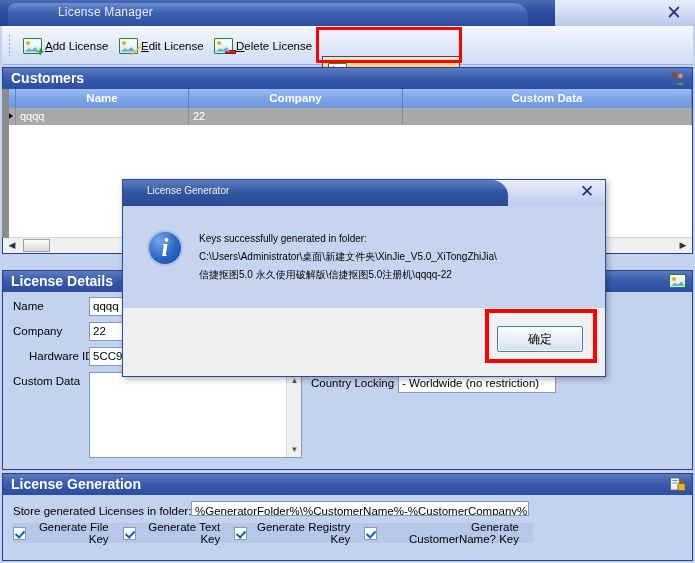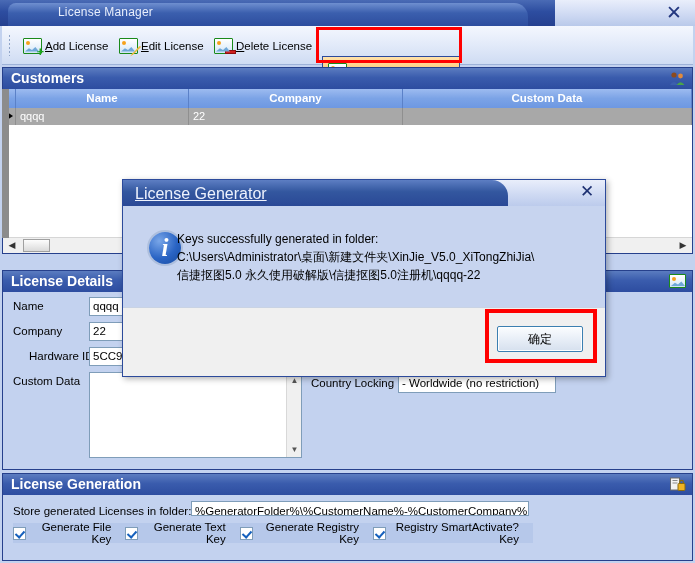--- a/index.html
+++ b/index.html
@@ -443,24 +443,23 @@
   }
   #dlg-titlebar .tab-shape {
     position: absolute;
     left: 0; top: 0;
     width: 385px; height: 26px;
     background: linear-gradient(to bottom, #5d7ec3 0%, #33579f 45%, #2a4896 100%);
     border-radius: 0 16px 0 0;
   }
   #dlg-title-text {
     position: absolute;
-    left: 12px; top: 5px;
-    font-size: 16px;
+    left: 24px; top: 5px;
+    font-size: 10px;
     color: #eef2fd;
-    text-decoration: underline;
   }
   #dlg-close {
     position: absolute;
     right: 8px; top: 2px;
     width: 20px; height: 20px;
     color: #1e3172;
     font-size: 17px;
     line-height: 20px;
     text-align: center;
     cursor: default;
@@ -487,23 +486,23 @@
     text-align: center;
     font-family: "Liberation Serif", serif;
     font-style: italic;
     font-weight: bold;
     font-size: 25px;
     line-height: 33px;
     color: #ffffff;
   }
   #dlg-msg {
     position: absolute;
-    left: 54px; top: 24px;
+    left: 76px; top: 24px;
     width: 400px;
-    font-size: 12px;
+    font-size: 10px;
     line-height: 18px;
     color: #000;
     word-break: break-all;
   }
   #dlg-footer {
     position: absolute;
     left: 0; bottom: 0;
     width: 482px; height: 69px;
     background: #f0f0f0;
     border-top: 1px solid #c9d3e4;
@@ -707,21 +706,21 @@
       <span class="cbrow">
         <span class="cb checked"></span>
         <span>Generate Text Key</span>
       </span>
       <span class="cbrow">
         <span class="cb checked"></span>
         <span>Generate Registry Key</span>
       </span>
       <span class="cbrow">
         <span class="cb checked"></span>
-        <span>Registry SmartActivate? Key</span>
+        <span>Generate CustomerName? Key</span>
       </span>
     </div>
   </div>
 
   <div id="dialog">
     <div id="dlg-titlebar">
       <div class="tab-shape"></div>
       <div id="dlg-title-text">License Generator</div>
       <div id="dlg-close">✕</div>
     </div>

